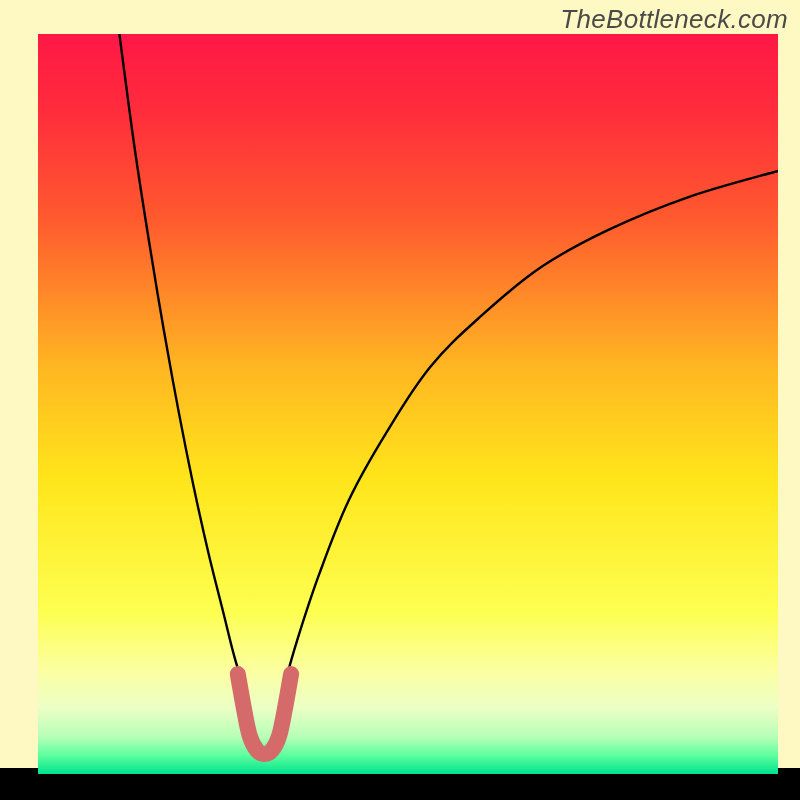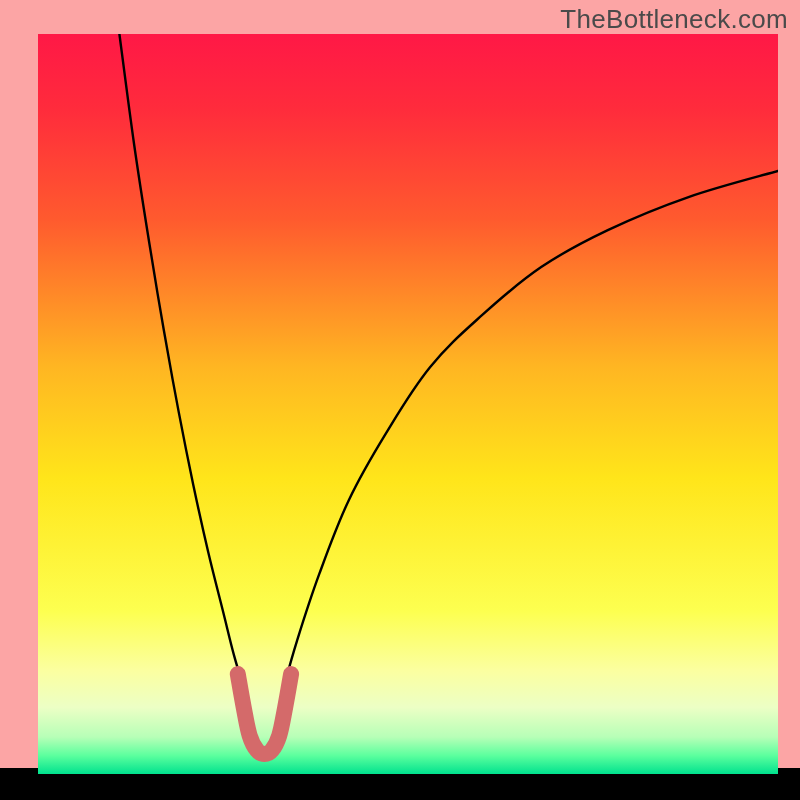--- a/index.html
+++ b/index.html
@@ -8,21 +8,22 @@
     width: 800px;
     height: 800px;
     overflow: hidden;
     background: #000;
     font-family: Arial, Helvetica, sans-serif;
   }
   .frame {
     position: relative;
     width: 800px;
     height: 768px;
-    background: #fca5a5;
+    background: #fef9c3;
+    font-style: italic;
   }
   .watermark {
     position: absolute;
     top: 4px;
     right: 12px;
     color: #4a4a4a;
     font-size: 26px;
     font-weight: 400;
     letter-spacing: 0.3px;
     z-index: 5;

